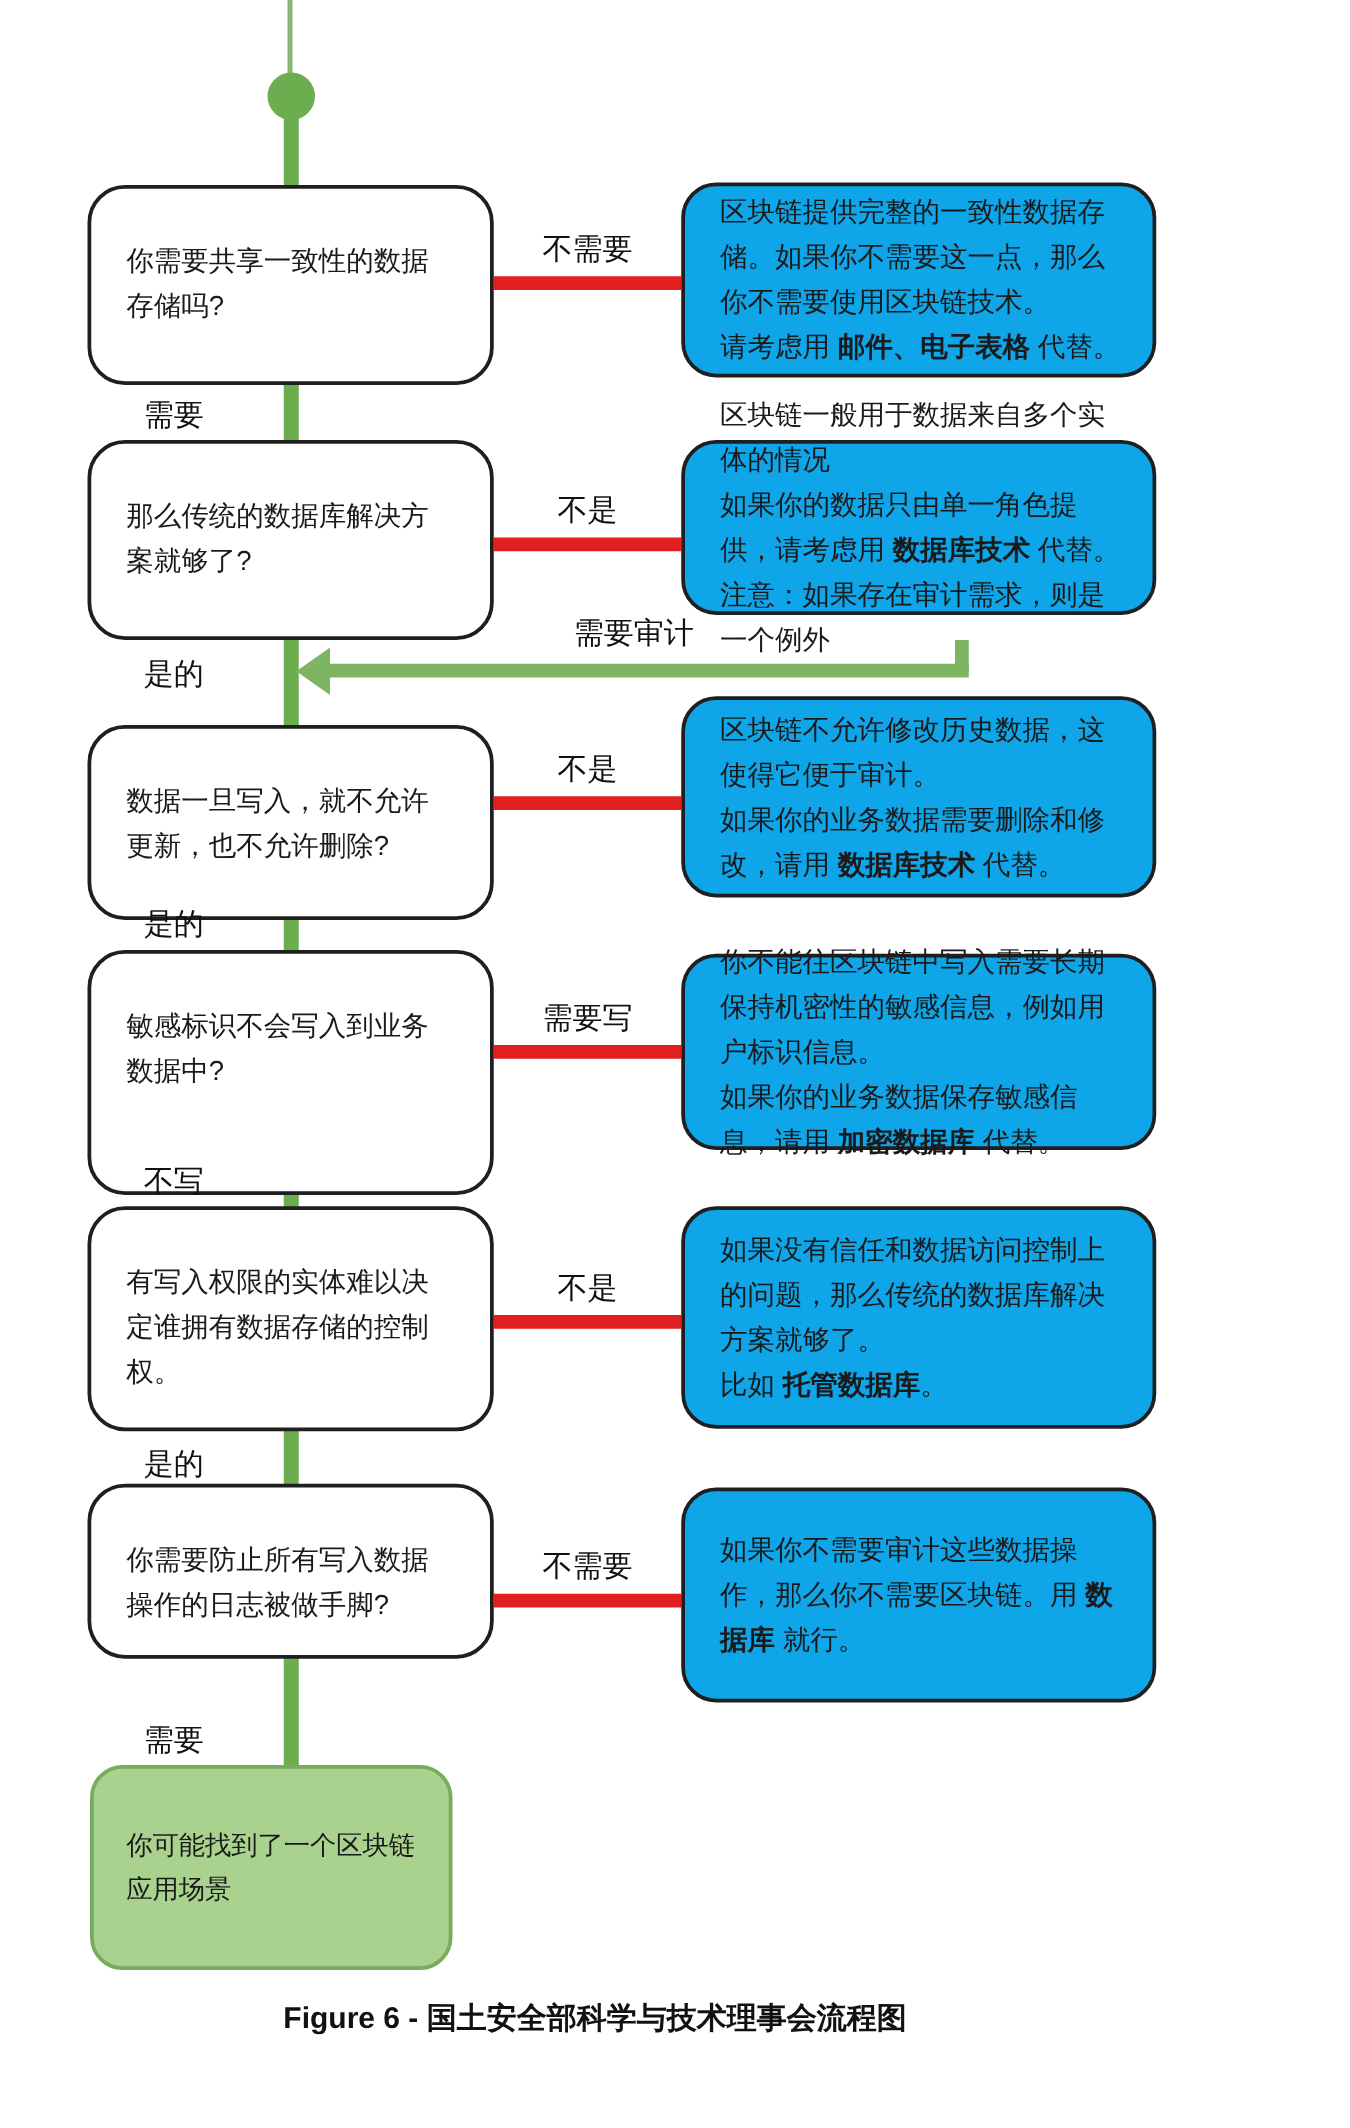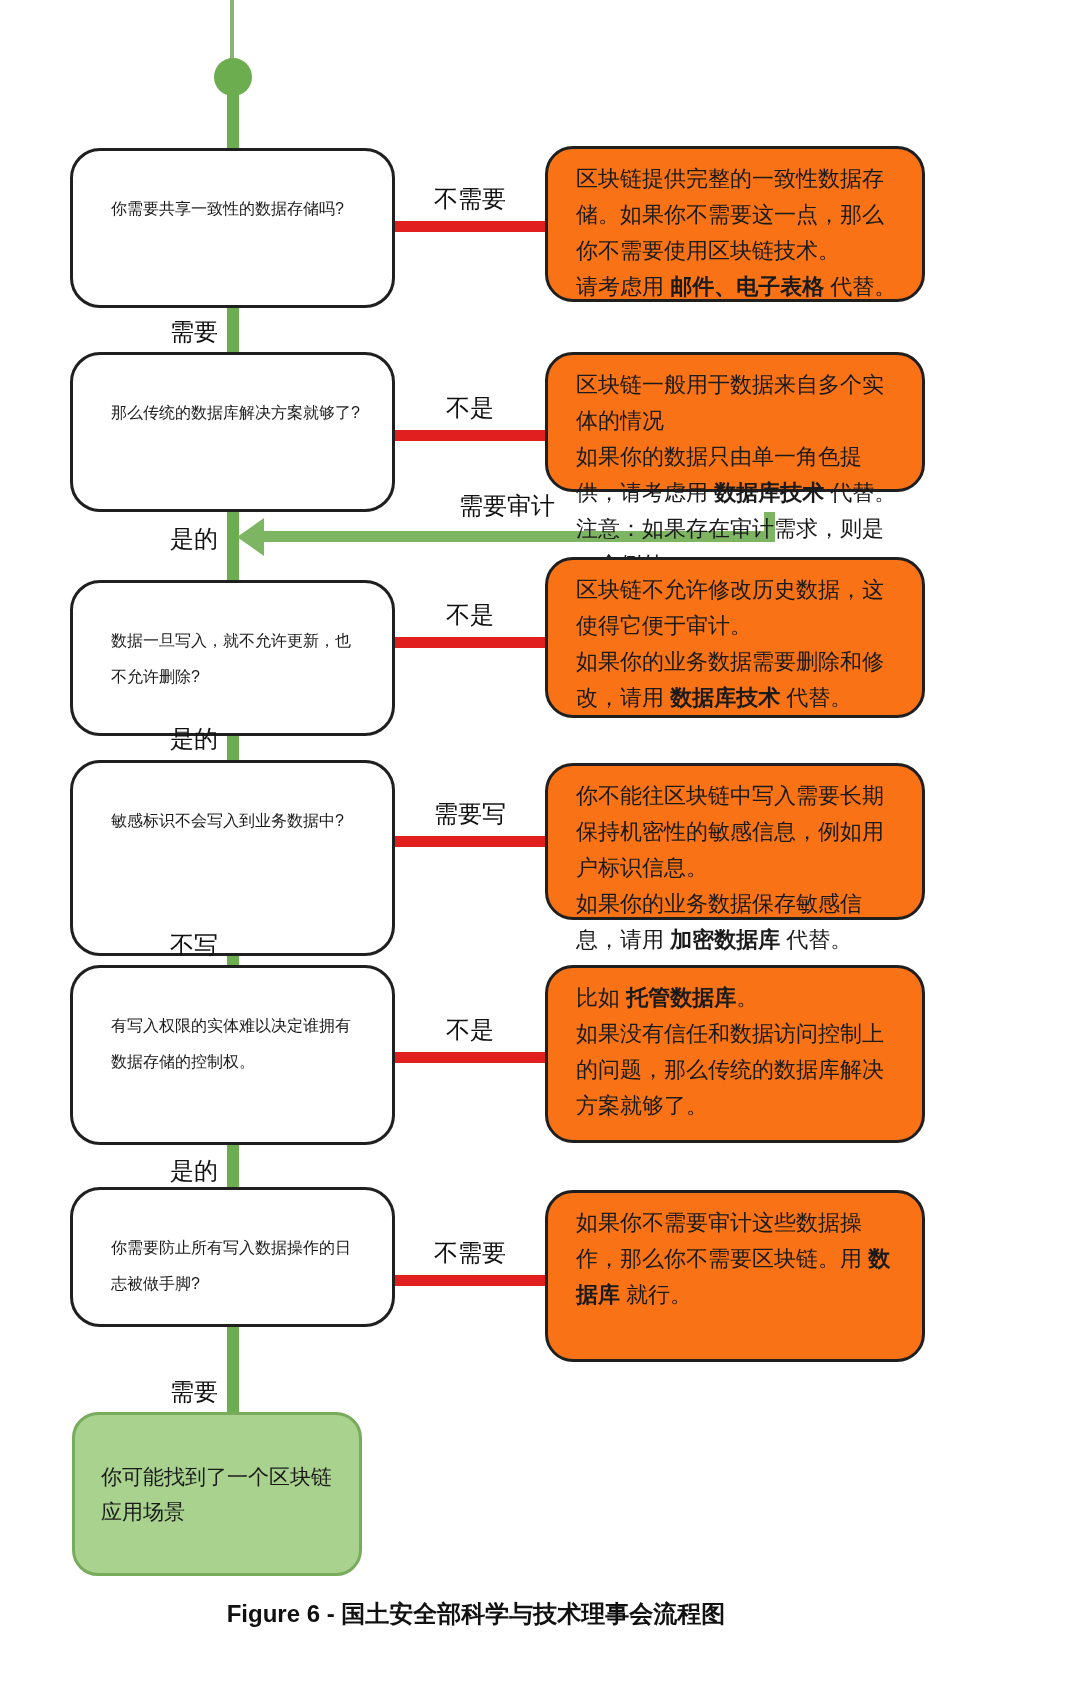--- a/index.html
+++ b/index.html
@@ -8,37 +8,37 @@
     font-family:"Liberation Sans","DejaVu Sans",sans-serif;color:#1a1a1a;
   }
   
   .pretrunk{position:absolute;left:230px;top:0;width:4px;height:62px;background:#8ab473;}
   .trunk{position:absolute;left:227px;top:77px;width:12px;height:1335px;background:#6cad50;}
   .dot{position:absolute;left:214px;top:58px;width:38px;height:38px;border-radius:50%;background:#6cad50;}
   
   .qbox{
     position:absolute;left:70px;width:325px;box-sizing:border-box;
     background:#ffffff;border:3px solid #1f1f1f;border-radius:30px;
-    display:flex;align-items:flex-start;padding:40px 28px 0 38px;
-    font-size:16px;line-height:36px;z-index:2;
+    display:flex;align-items:flex-start;padding:40px 28px 0 28px;
+    font-size:22px;line-height:36px;z-index:2;
   }
   
   .abox{
     position:absolute;left:545px;width:380px;box-sizing:border-box;
-    background:#f97316;border:3px solid #1f1f1f;border-radius:28px;
-    display:flex;flex-direction:column;justify-content:flex-start;
+    background:#0ea5e9;border:3px solid #1f1f1f;border-radius:28px;
+    display:flex;flex-direction:column;justify-content:center;
     padding:12px 24px 12px 28px;font-size:22px;line-height:36px;z-index:2;
   }
   .para{margin:0;}
   .para strong{font-weight:bold;}
   
   .red{position:absolute;left:395px;width:150px;height:11px;background:#e11f1f;z-index:1;}
   .rlabel{position:absolute;left:385px;width:170px;text-align:center;font-size:24px;color:#111;z-index:3;}
   
-  .plabel{position:absolute;left:60px;width:158px;text-align:right;font-size:24px;color:#111;z-index:3;}
+  .plabel{position:absolute;left:60px;width:158px;text-align:center;font-size:24px;color:#111;z-index:3;}
   
   .ret-v{position:absolute;left:764px;top:512px;width:11px;height:25px;background:#7eb562;z-index:1;}
   .ret-h{position:absolute;left:252px;top:531px;width:523px;height:11px;background:#7eb562;z-index:1;}
   .ret-head{
     position:absolute;left:237px;top:518px;width:0;height:0;z-index:1;
     border-top:19px solid transparent;border-bottom:19px solid transparent;
     border-right:27px solid #7eb562;
   }
   .ret-label{position:absolute;left:385px;top:490px;width:170px;text-align:right;font-size:24px;color:#111;z-index:3;}
   
@@ -119,22 +119,22 @@
   </div>
   <div class="plabel" style="top:929px">不写</div>
 
   <div class="qbox" style="top:965px;height:180px">
     <div>有写入权限的实体难以决定谁拥有数据存储的控制权。</div>
   </div>
   <div class="red" style="top:1052px"></div>
   <div class="rlabel" style="top:1014px">不是</div>
   <div class="abox" style="top:965px;height:178px">
     <div>
+        <div class="para"><span>如果没有信任和数据访问控制上的问题，那么传统的数据库解决方案就够了。</span></div>
         <div class="para"><span>比如 </span><strong>托管数据库</strong><span>。</span></div>
-        <div class="para"><span>如果没有信任和数据访问控制上的问题，那么传统的数据库解决方案就够了。</span></div>
       </div>
   </div>
   <div class="plabel" style="top:1155px">是的</div>
 
   <div class="qbox" style="top:1187px;height:140px">
     <div>你需要防止所有写入数据操作的日志被做手脚?</div>
   </div>
   <div class="red" style="top:1275px"></div>
   <div class="rlabel" style="top:1237px">不需要</div>
   <div class="abox" style="top:1190px;height:172px">

